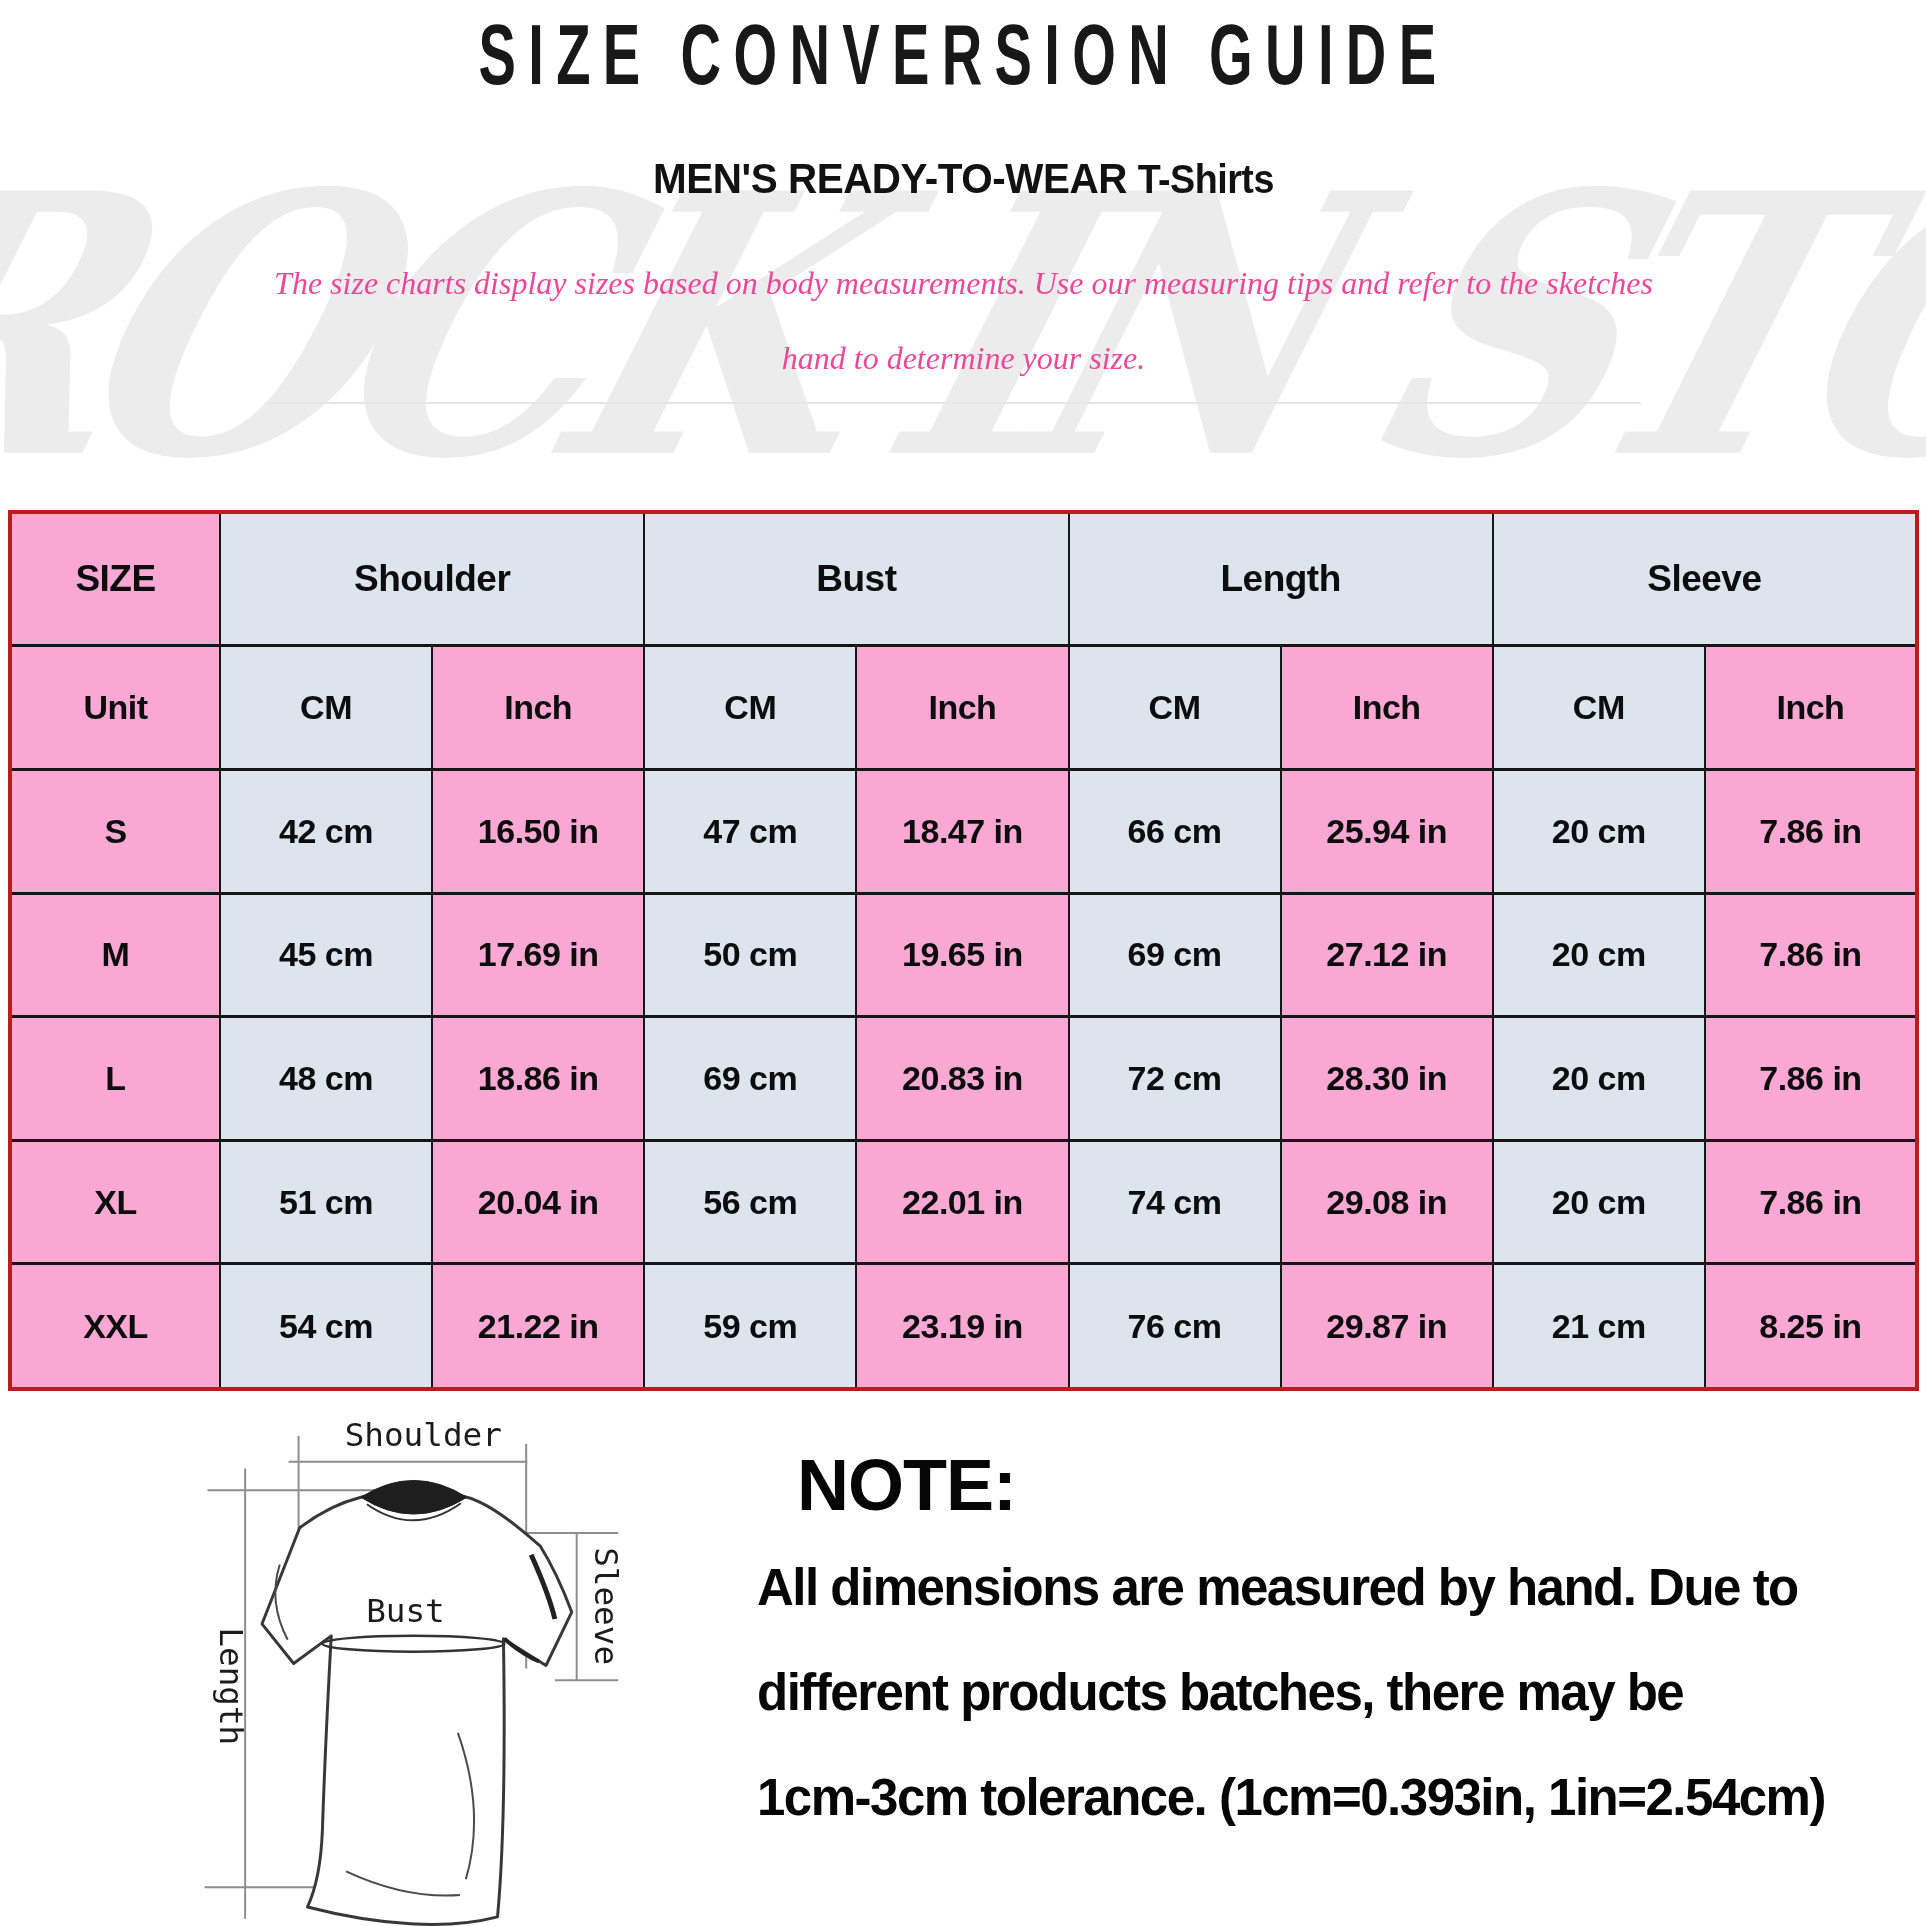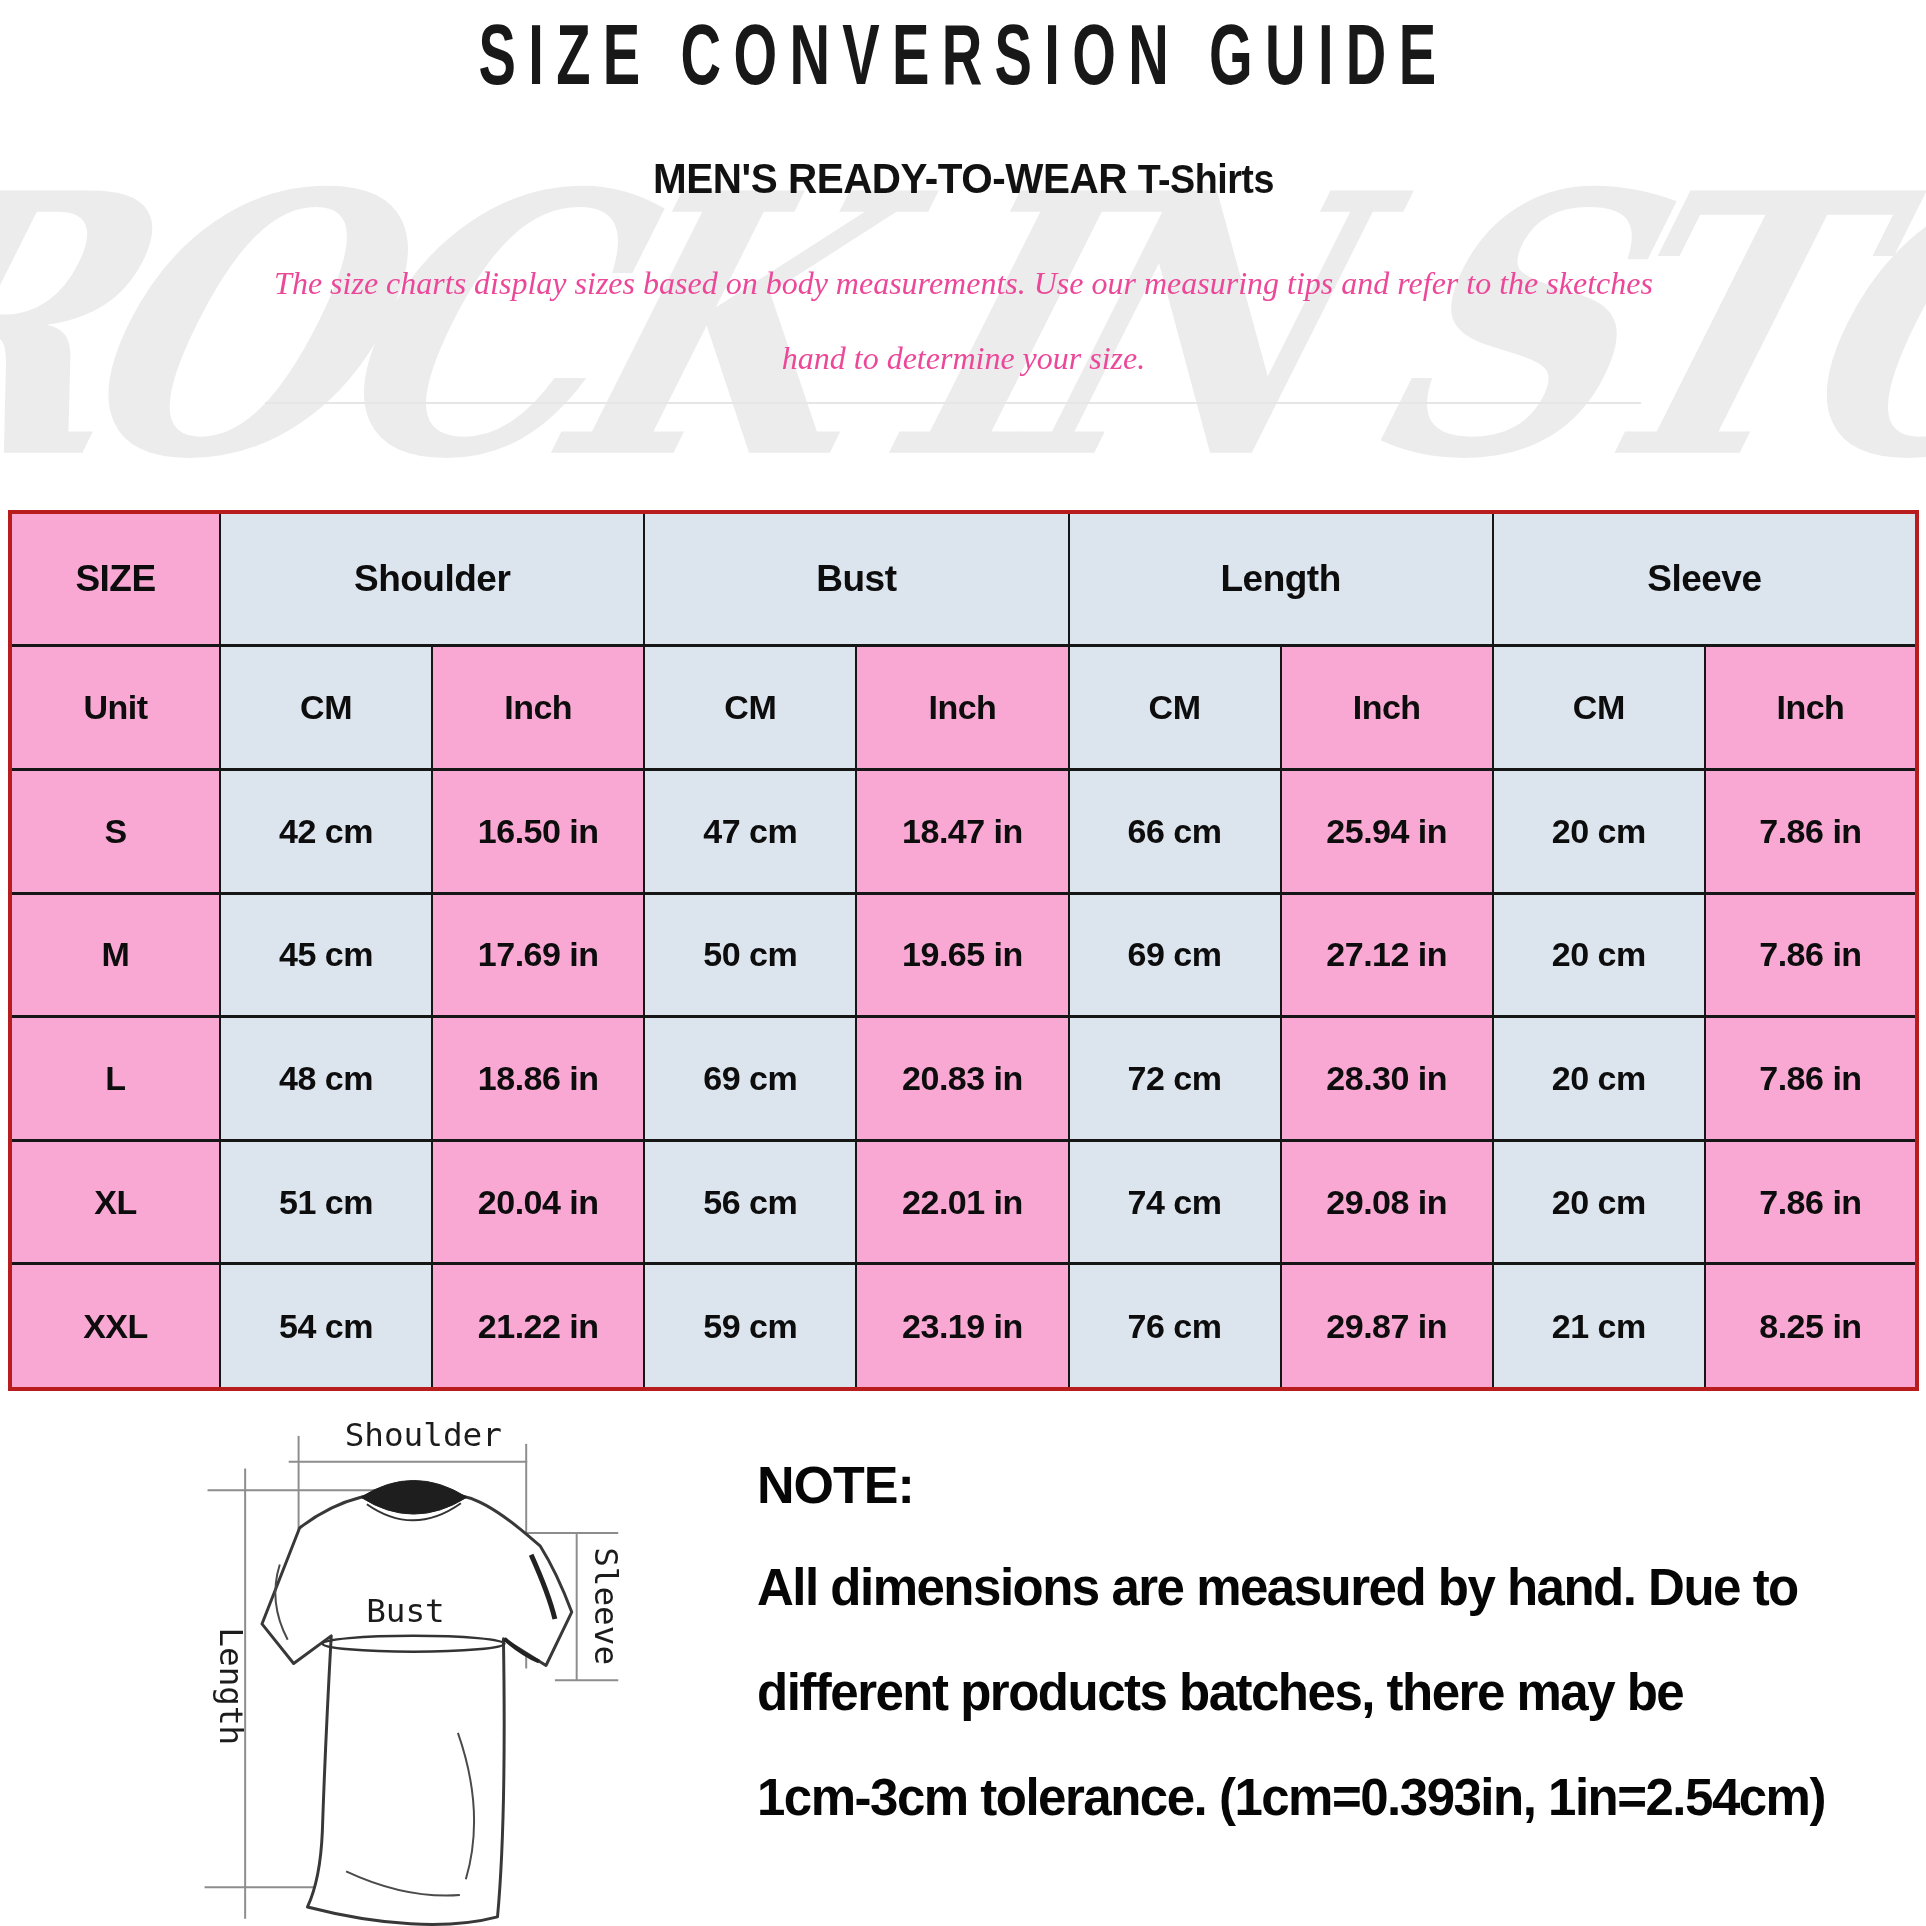--- a/index.html
+++ b/index.html
@@ -59,21 +59,21 @@
   .blue { background:#dce4ee; }
 
   
   .sketch { position:absolute; left:163px; top:1406px; width:574px; height:521px; z-index:2; }
   .sketch text {
     font-family:"DejaVu Sans Mono", monospace; font-size:33px; fill:#1c1c1c; font-weight:500;
   }
 
   
   .note { position:absolute; left:757px; top:1436px; width:1139px; z-index:2; color:#060606; }
-  .note .note-title { font-weight:bold; font-size:52px; line-height:99px; letter-spacing:-1px; }
+  .note .note-title { font-weight:bold; font-size:72px; line-height:99px; letter-spacing:-1px;margin-left:40px; }
   .note .note-line  { font-weight:bold; font-size:51px; line-height:105px; letter-spacing:-1.5px; }
 </style>
 </head>
 <body>
 
 <div class="page">
 
   <div class="watermark">ROCK IN STONE</div>
   <div class="faint-rule"></div>
 

